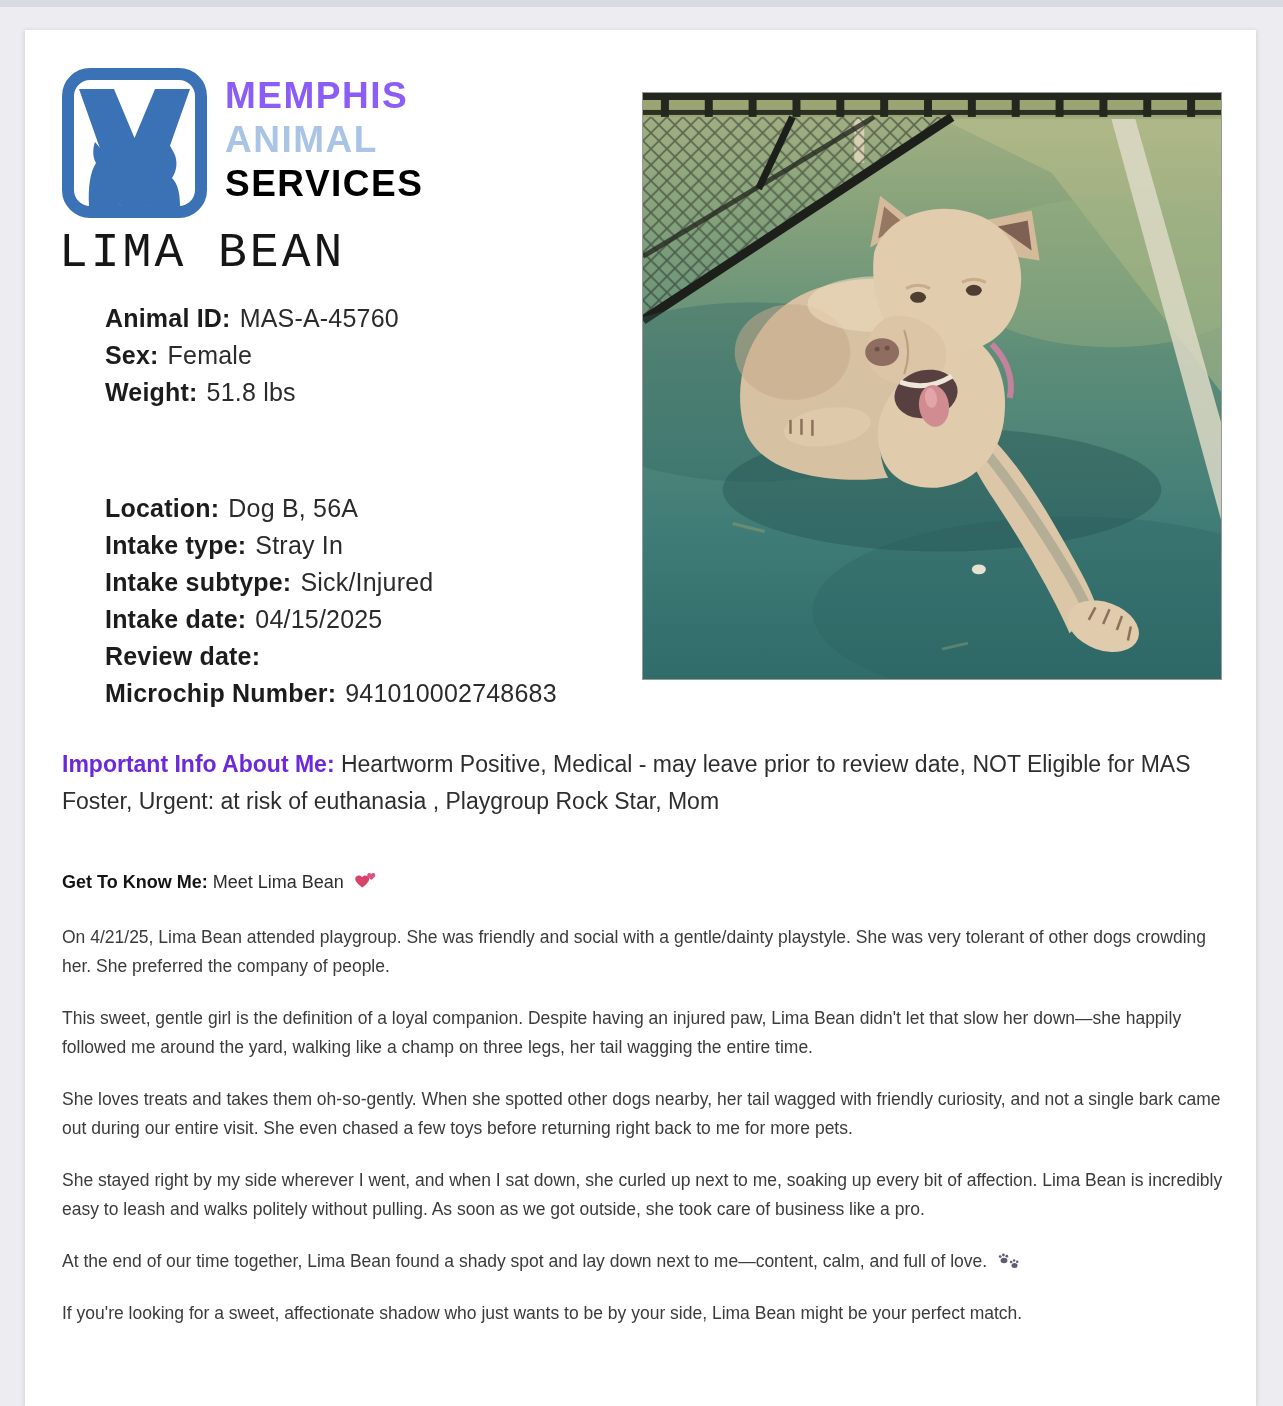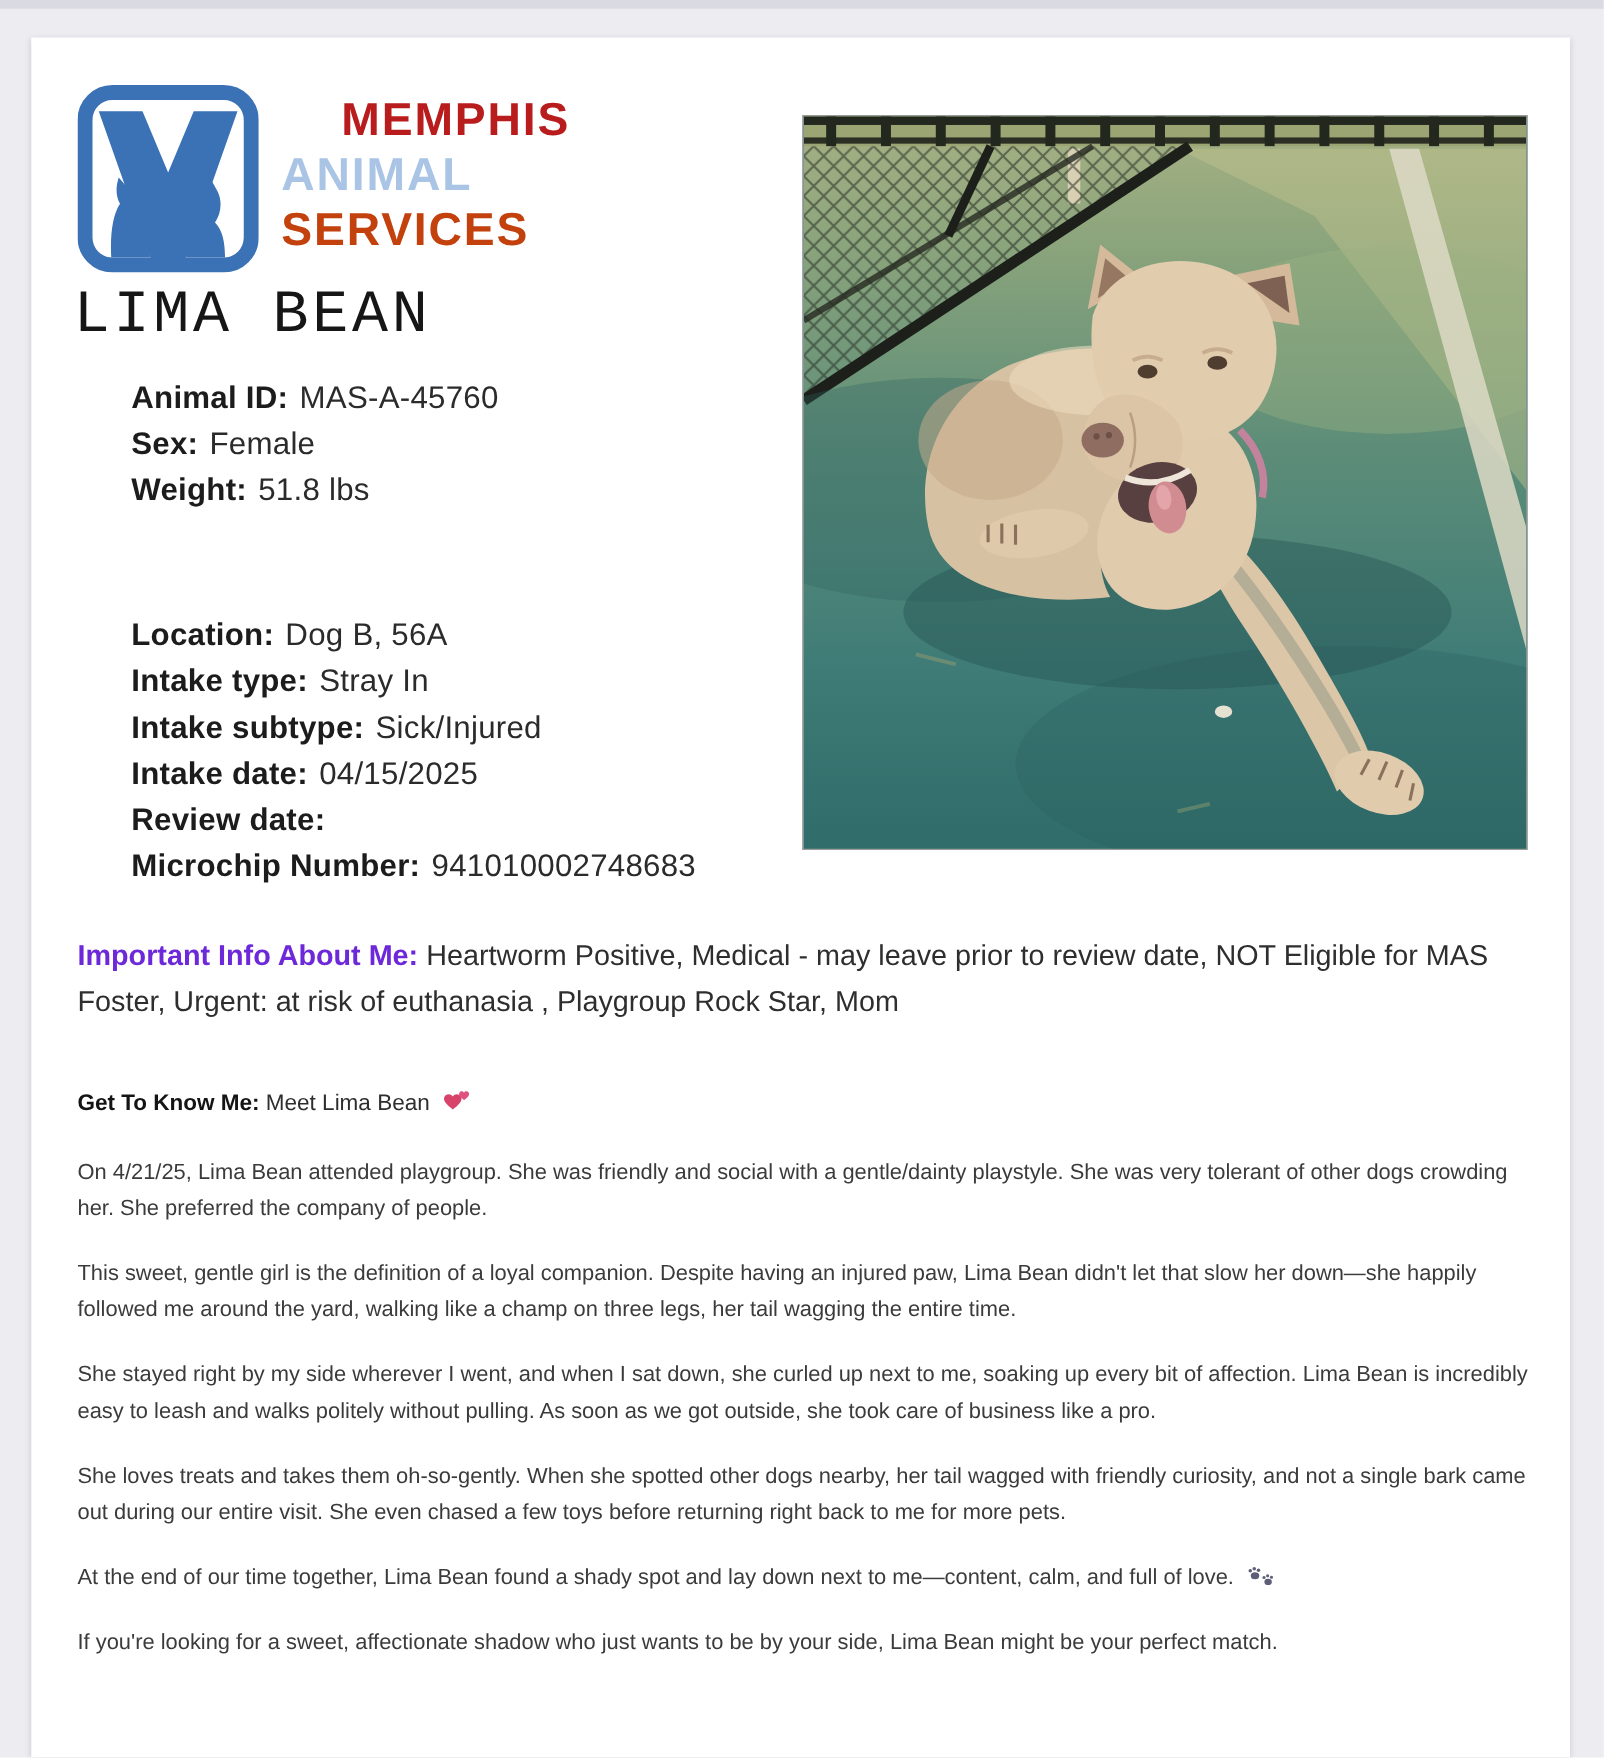--- a/index.html
+++ b/index.html
@@ -10,23 +10,23 @@
     position:relative;overflow:hidden;
   }
   .topstrip{position:absolute;left:0;top:0;width:100%;height:7px;background:#dadae2;}
   .card{
     position:absolute;left:25px;top:30px;width:1231px;height:1376px;
     background:#ffffff;box-shadow:0 1px 5px rgba(40,40,60,.18);
   }
   
   .logo-box{position:absolute;left:37px;top:38px;width:145px;height:150px;}
   .logo-text{position:absolute;left:200px;top:44px;font-weight:bold;font-size:37px;line-height:44px;letter-spacing:1.5px;}
-  .logo-text .l1{color:#b91c1c;margin-left:48px;}
+  .logo-text .l1{color:#8b5cf6;}
   .logo-text .l2{color:#a9c4e5;}
-  .logo-text .l3{color:#c2410c;}
+  .logo-text .l3{color:#000000;}
   
   .pet-name{
     position:absolute;left:34px;top:196px;margin:0;
     font-size:48px;font-weight:500;letter-spacing:3px;color:#161616;font-family:Liberation Mono, monospace;
   }
   
   .details{position:absolute;left:37px;font-size:25px;color:#2b2b2b;letter-spacing:.2px;margin-left:43px;}
   .details .row{height:37px;line-height:37px;white-space:nowrap;}
   .details .lbl{font-weight:bold;color:#1c1c1c;margin-right:9px;}
   .block1{top:270px;}
@@ -227,22 +227,22 @@
     <p class="know">
       <span class="b">Get To Know Me:</span>
       <span>Meet Lima Bean</span>
       <svg class="inline-ic" width="22" height="19" viewBox="0 0 22 19">
         <path d="M8.2,5.2 C6.6,2.6 2.6,2.9 1.5,5.6 C0.5,8 2.2,10.2 4.3,12.2 C6,13.8 7.6,15 8.3,15.5 C9,15 10.6,13.8 12.2,12.2 C14.3,10.2 15.9,8 14.9,5.6 C13.8,2.9 9.8,2.6 8.2,5.2 Z" fill="#d8436b"></path>
         <path d="M17.2,2.1 C16.3,0.6 14,0.8 13.4,2.3 C12.8,3.7 13.8,5 15,6.1 C16,7 16.9,7.7 17.3,8 C17.7,7.7 18.6,7 19.5,6.1 C20.7,5 21.7,3.7 21.1,2.3 C20.5,0.8 18.1,0.6 17.2,2.1 Z" fill="#e0527e"></path>
       </svg>
     </p>
     <p class="para">On 4/21/25, Lima Bean attended playgroup. She was friendly and social with a gentle/dainty playstyle. She was very tolerant of other dogs crowding her. She preferred the company of people.</p>
     <p class="para">This sweet, gentle girl is the definition of a loyal companion. Despite having an injured paw, Lima Bean didn't let that slow her down—she happily followed me around the yard, walking like a champ on three legs, her tail wagging the entire time.</p>
+    <p class="para">She loves treats and takes them oh-so-gently. When she spotted other dogs nearby, her tail wagged with friendly curiosity, and not a single bark came out during our entire visit. She even chased a few toys before returning right back to me for more pets.</p>
     <p class="para">She stayed right by my side wherever I went, and when I sat down, she curled up next to me, soaking up every bit of affection. Lima Bean is incredibly easy to leash and walks politely without pulling. As soon as we got outside, she took care of business like a pro.</p>
-    <p class="para">She loves treats and takes them oh-so-gently. When she spotted other dogs nearby, her tail wagged with friendly curiosity, and not a single bark came out during our entire visit. She even chased a few toys before returning right back to me for more pets.</p>
     <p class="para">
       <span>At the end of our time together, Lima Bean found a shady spot and lay down next to me—content, calm, and full of love.</span>
       <svg class="inline-ic" width="24" height="18" viewBox="0 0 24 18">
         <g fill="#5d5d78">
           <ellipse cx="7" cy="8.5" rx="3.4" ry="2.8"></ellipse>
           <circle cx="3.2" cy="4.6" r="1.4"></circle>
             <circle cx="6.4" cy="3" r="1.4"></circle>
             <circle cx="9.8" cy="4.2" r="1.4"></circle>
           <ellipse cx="17.5" cy="13.5" rx="3" ry="2.5"></ellipse>
           <circle cx="14.2" cy="10" r="1.25"></circle>

